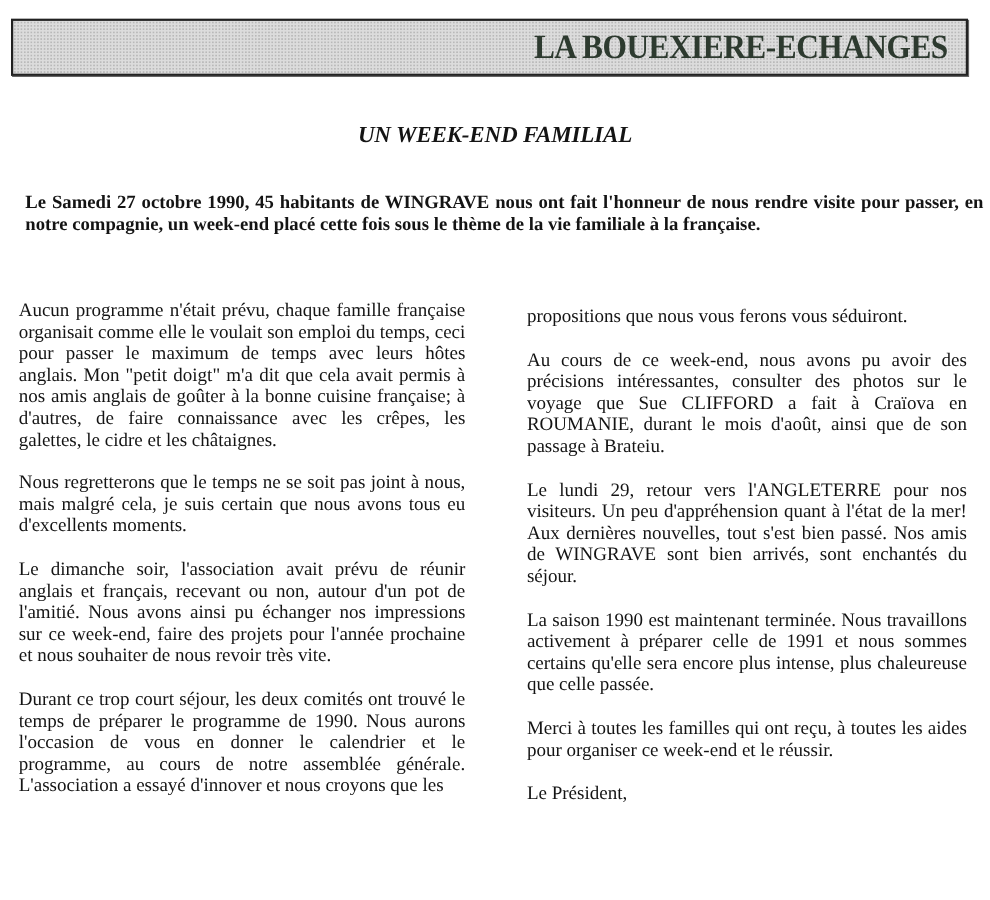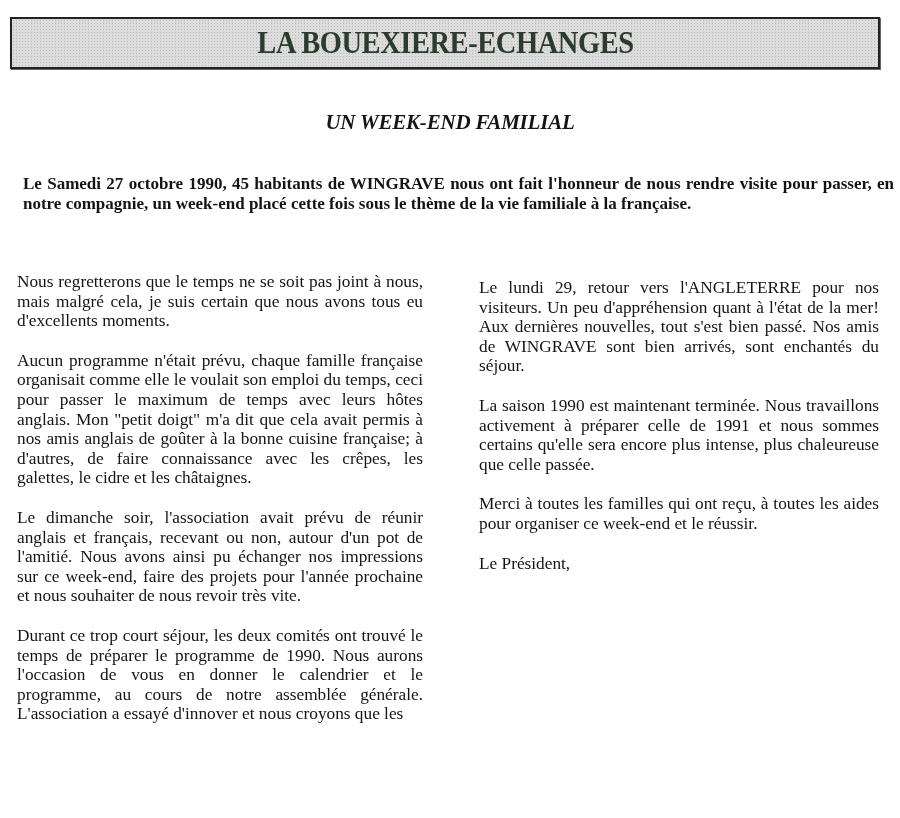--- a/index.html
+++ b/index.html
@@ -4,21 +4,21 @@
 <style>
   html, body { margin: 0; padding: 0; background: #ffffff; }
   body { width: 900px; height: 818px; position: relative; overflow: hidden; font-family: "Liberation Serif", serif; color: #141414; }
   .banner {
     position: absolute; left: 10px; top: 17px; width: 870px; height: 52px;
     border: 2px solid #222; box-sizing: border-box;
     background-color: #dcdcdc;
     background-image: radial-gradient(#b9b9b9 0.6px, transparent 0.8px);
     background-size: 3px 3px;
     box-shadow: 1px 1px 0 #666;
-    display: flex; align-items: center; justify-content: center;
+    display: flex; align-items: center; justify-content: flex-end;
   }
   .banner-title { font-weight: bold; font-size: 31px; color: #2d3a2f; letter-spacing: -0.5px; transform: scaleX(0.92); }
   .subtitle {
     position: absolute; top: 110px; left: 0; width: 900px; text-align: center;
     font-style: italic; font-weight: bold; font-size: 21px; letter-spacing: -0.2px;
   }
   .intro {
     position: absolute; top: 174px; left: 23px; width: 871px;
     font-weight: bold; font-size: 17px; line-height: 20px; text-align: justify;
   }
@@ -33,26 +33,28 @@
 
 <div class="banner">
   <span class="banner-title">LA BOUEXIERE-ECHANGES</span>
 </div>
 
 <div class="subtitle">UN WEEK-END FAMILIAL</div>
 
 <div class="intro">Le Samedi 27 octobre 1990, 45 habitants de WINGRAVE nous ont fait l'honneur de nous rendre visite pour passer, en notre compagnie, un week-end placé cette fois sous le thème de la vie familiale à la française.</div>
 
 <div class="col left">
+  <p>Aucun programme n'était prévu, chaque famille française organisait comme elle le voulait son emploi du temps, ceci pour passer le maximum de temps avec leurs hôtes anglais. Mon "petit doigt" m'a dit que cela avait permis à nos amis anglais de goûter à la bonne cuisine française; à d'autres, de faire connaissance avec les crêpes, les galettes, le cidre et les châtaignes.</p>
   <p>Nous regretterons que le temps ne se soit pas joint à nous, mais malgré cela, je suis certain que nous avons tous eu d'excellents moments.</p>
-  <p>Aucun programme n'était prévu, chaque famille française organisait comme elle le voulait son emploi du temps, ceci pour passer le maximum de temps avec leurs hôtes anglais. Mon "petit doigt" m'a dit que cela avait permis à nos amis anglais de goûter à la bonne cuisine française; à d'autres, de faire connaissance avec les crêpes, les galettes, le cidre et les châtaignes.</p>
   <p>Le dimanche soir, l'association avait prévu de réunir anglais et français, recevant ou non, autour d'un pot de l'amitié. Nous avons ainsi pu échanger nos impressions sur ce week-end, faire des projets pour l'année prochaine et nous souhaiter de nous revoir très vite.</p>
   <p>Durant ce trop court séjour, les deux comités ont trouvé le temps de préparer le programme de 1990. Nous aurons l'occasion de vous en donner le calendrier et le programme, au cours de notre assemblée générale. L'association a essayé d'innover et nous croyons que les</p>
 </div>
 
 <div class="col right">
+  <p>propositions que nous vous ferons vous séduiront.</p>
+  <p>Au cours de ce week-end, nous avons pu avoir des précisions intéressantes, consulter des photos sur le voyage que Sue CLIFFORD a fait à Craïova en ROUMANIE, durant le mois d'août, ainsi que de son passage à Brateiu.</p>
   <p>Le lundi 29, retour vers l'ANGLETERRE pour nos visiteurs. Un peu d'appréhension quant à l'état de la mer! Aux dernières nouvelles, tout s'est bien passé. Nos amis de WINGRAVE sont bien arrivés, sont enchantés du séjour.</p>
   <p>La saison 1990 est maintenant terminée. Nous travaillons activement à préparer celle de 1991 et nous sommes certains qu'elle sera encore plus intense, plus chaleureuse que celle passée.</p>
   <p>Merci à toutes les familles qui ont reçu, à toutes les aides pour organiser ce week-end et le réussir.</p>
   <div class="sig">
     <div>Le Président,</div>
   </div>
 </div>
 
 </body></html>

